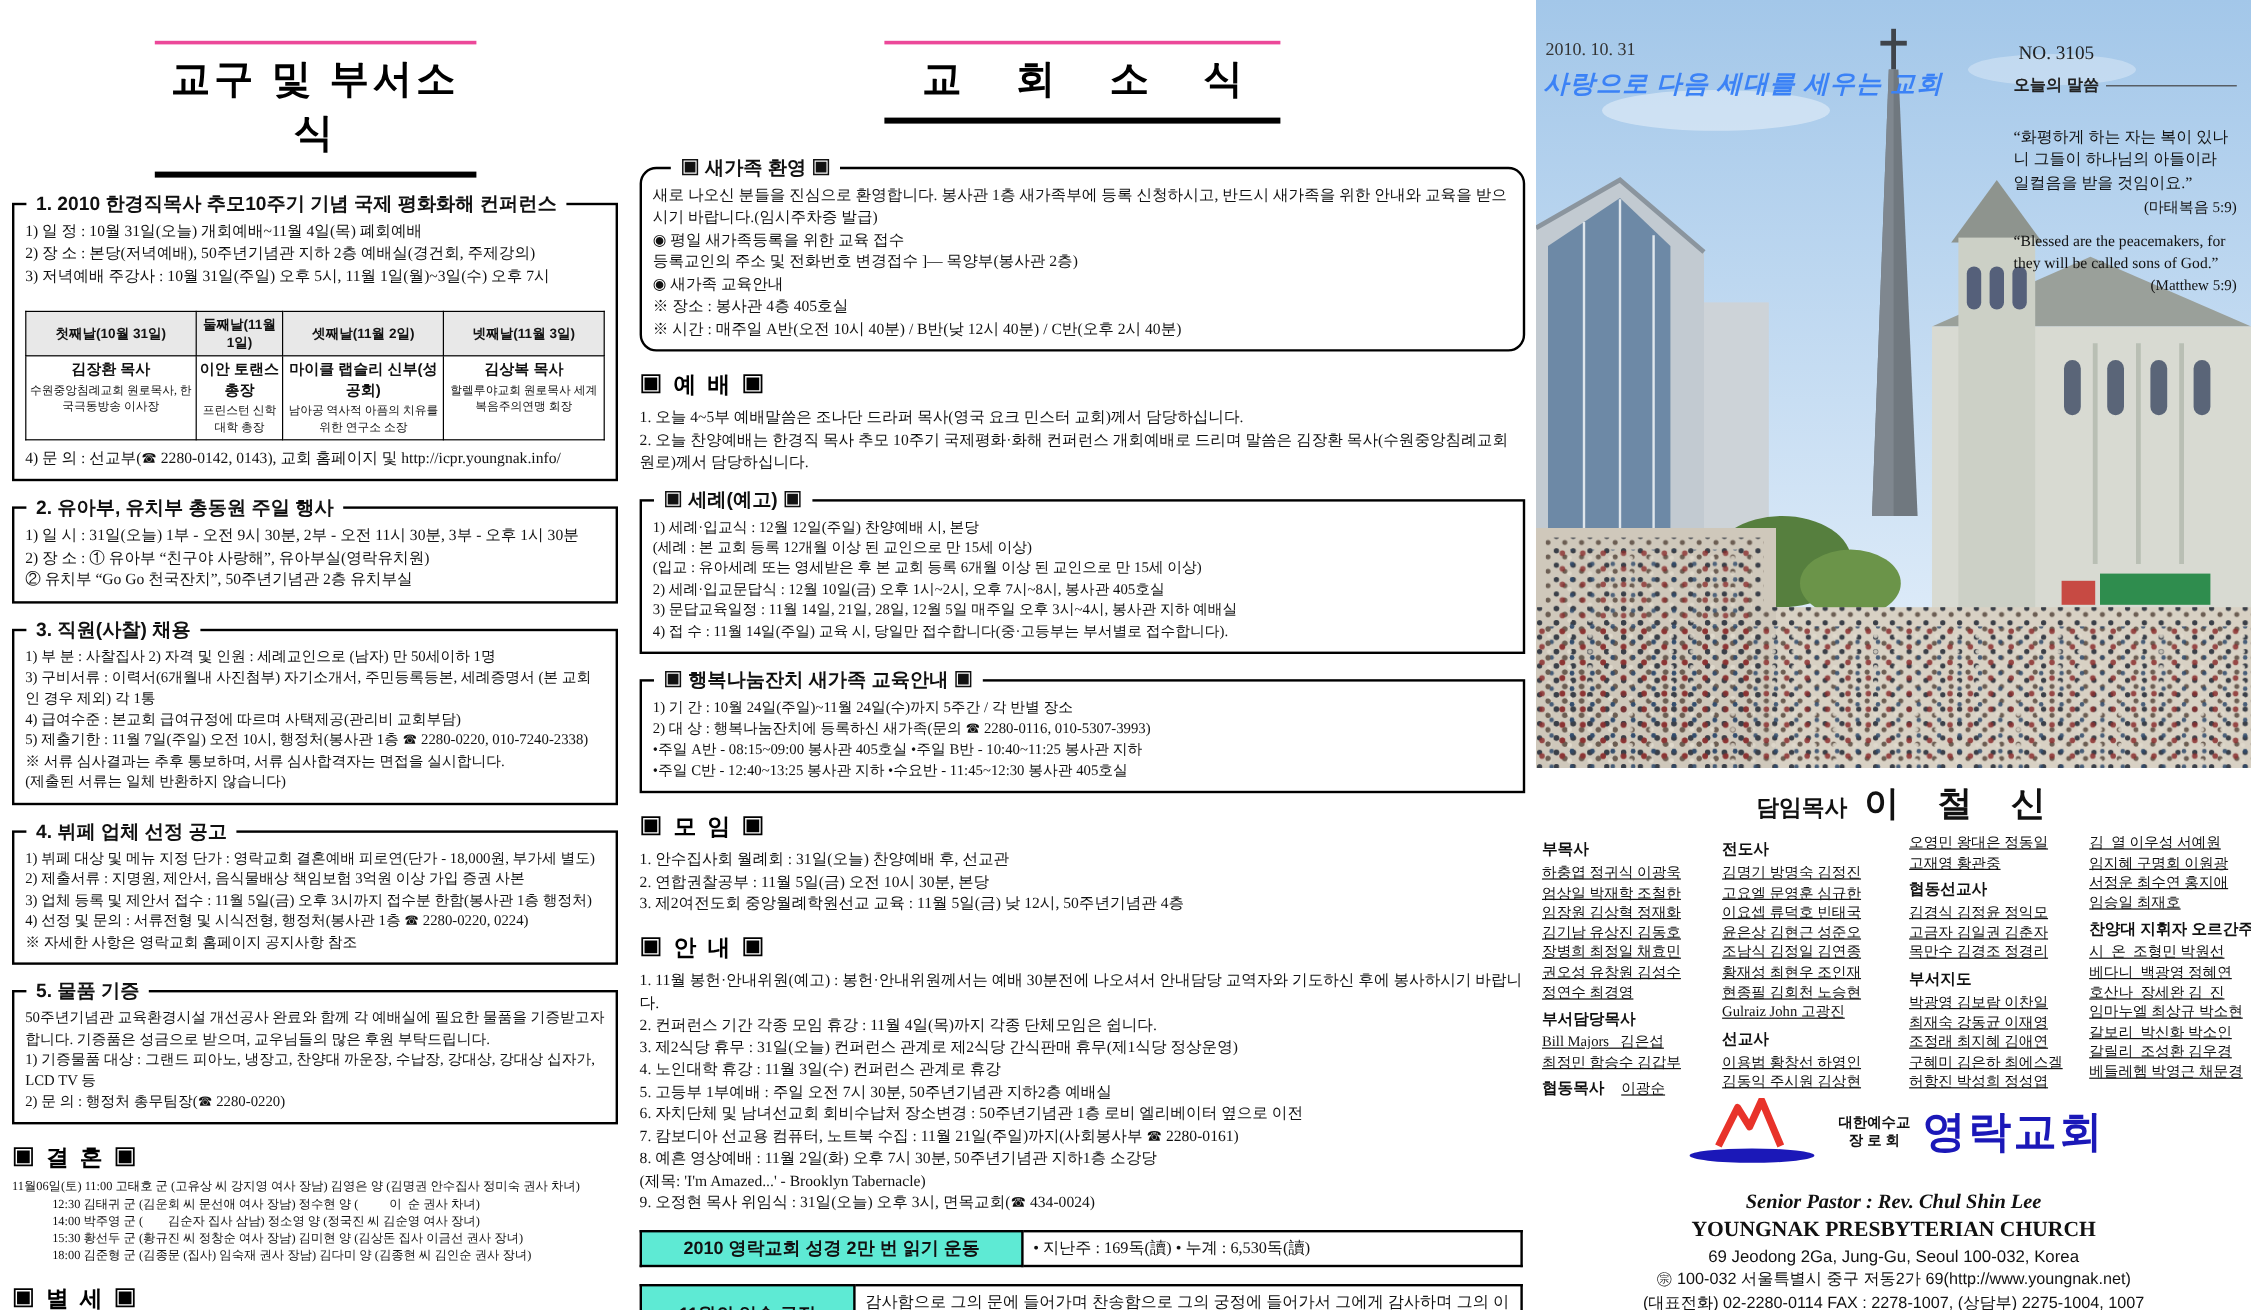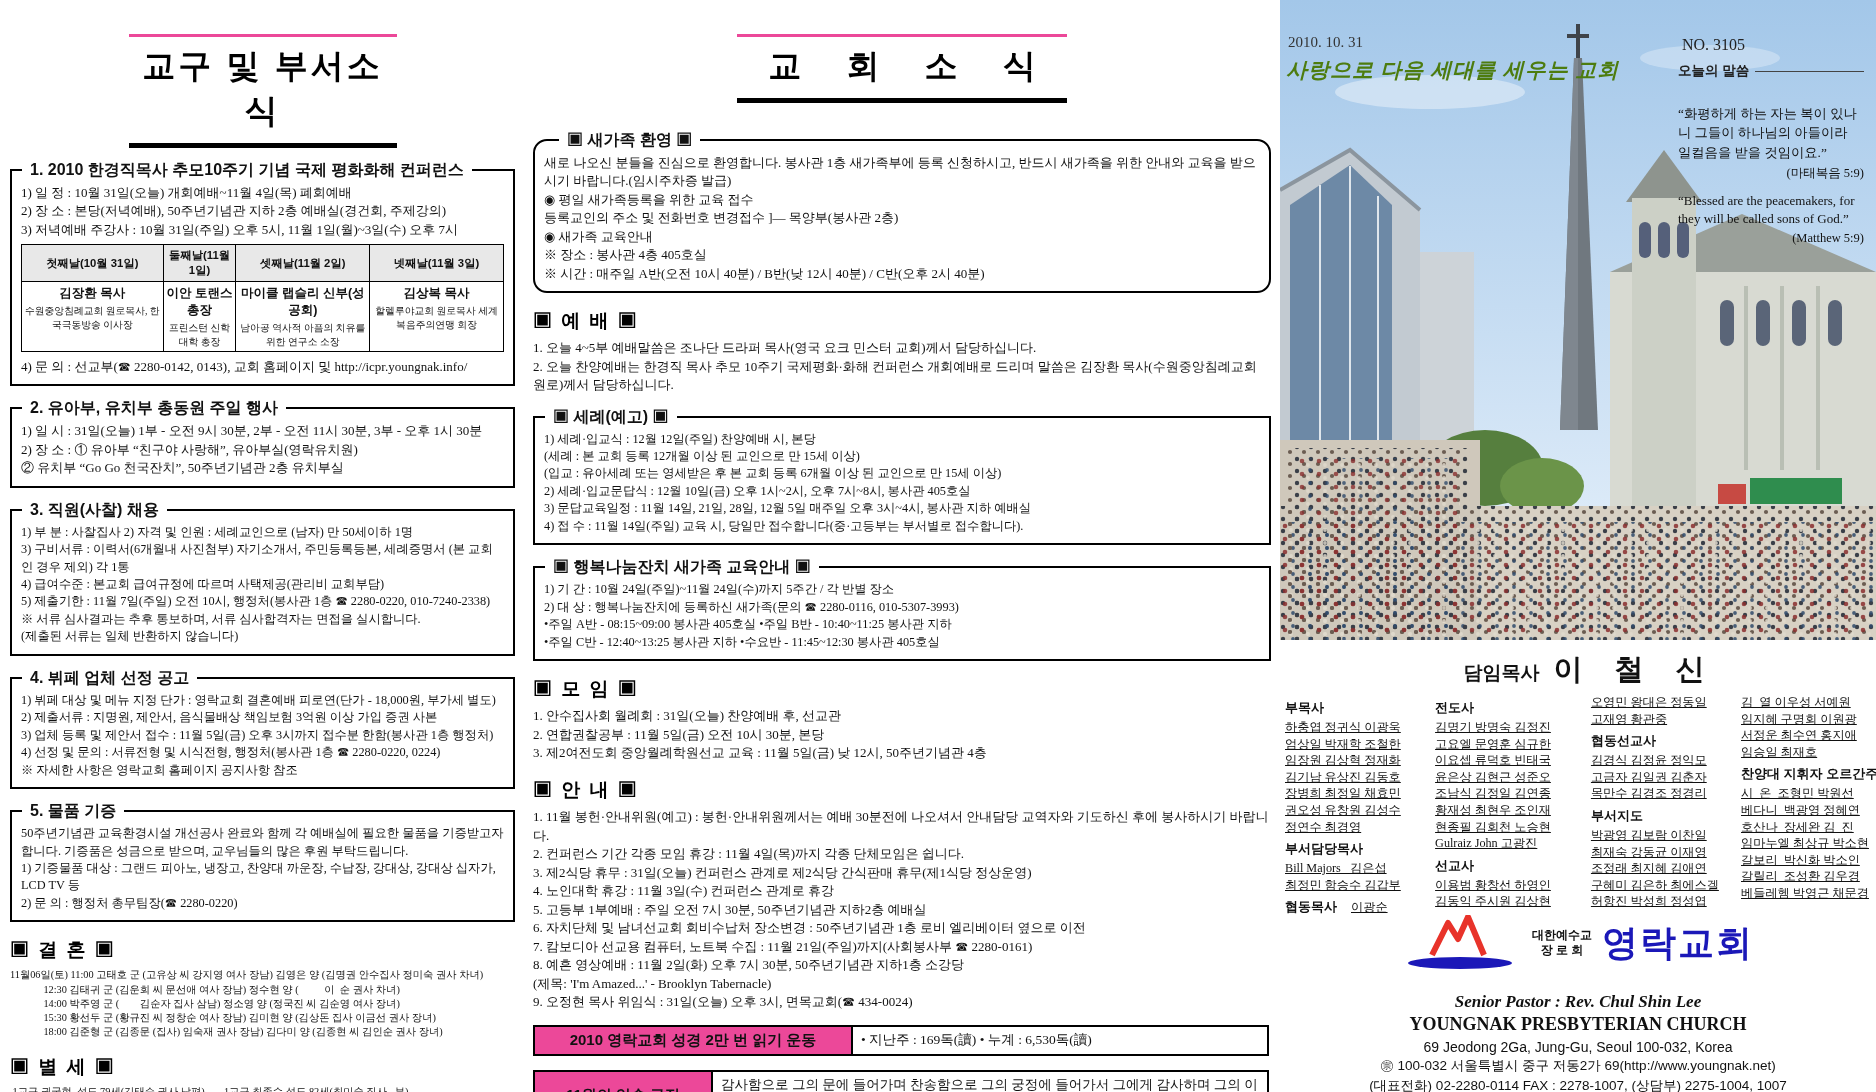--- a/index.html
+++ b/index.html
@@ -18,39 +18,39 @@
   .boxed{position:relative;border:2px solid #000;margin-top:21px;padding:13px 9px 8px;}
   .boxed.round{border-radius:14px;}
   .legend{position:absolute;top:-11px;left:10px;background:#fff;padding:0 8px;
           font:bold 16px "Liberation Sans",sans-serif;white-space:nowrap;}
   .legend.mid{left:24px;}
   .t13{font:13px/1.42 "Liberation Serif",serif;white-space:pre-line;}
   .t12{font:12.3px/1.42 "Liberation Serif",serif;white-space:pre-line;}
   .dense{font:10.3px/1.38 "Liberation Serif",serif;white-space:pre;}
   .list-head{margin:15px 0 5px;font:bold 19px "Liberation Sans",sans-serif;letter-spacing:2px;color:#000;}
 
-  table.conf{border-collapse:collapse;width:100%;margin:5px 0 6px;}
+  table.conf{border-collapse:collapse;width:100%;margin:20px 0 6px;}
   table.conf th{background:#e8e8e8;border:1.5px solid #000;font:bold 11.3px "Liberation Sans",sans-serif;padding:3px 1px;}
   table.conf td{border:1.5px solid #000;padding:3px 2px;text-align:center;vertical-align:top;}
   .spk-name{font:bold 12.5px "Liberation Sans",sans-serif;}
   .spk-desc{font:9.8px/1.35 "Liberation Serif",serif;margin-top:2px;}
 
   .two-col{display:flex;gap:14px;}
 
   table.stat{border-collapse:collapse;margin-top:14px;}
   table.stat td{border:2px solid #000;padding:4px 8px;}
-  td.stat-label{background:#ec4899;font:bold 15px "Liberation Sans",sans-serif;text-align:center;}
+  td.stat-label{background:#5eead4;font:bold 15px "Liberation Sans",sans-serif;text-align:center;}
   td.stat-val{font:13.5px/1.4 "Liberation Serif",serif;white-space:pre-line;}
 
   .photo{position:absolute;left:0;top:0;width:596px;height:567px;}
   .photo svg{display:block;}
   .ovl{position:absolute;}
   .ovl-date{left:8px;top:34px;font:15px "Liberation Serif",serif;color:#333;}
   .ovl-no{left:402px;top:36px;font:16px "Liberation Serif",serif;color:#222;}
-  .ovl-slogan{left:6px;top:56px;font:italic bold 21px "Liberation Serif",serif;color:#4d7c0f;letter-spacing:1px;}
+  .ovl-slogan{left:6px;top:56px;font:italic bold 21px "Liberation Serif",serif;color:#3b82f6;letter-spacing:1px;}
   .word-box{left:398px;top:62px;width:186px;}
   .word-label{display:flex;align-items:center;gap:6px;font:bold 13.5px "Liberation Sans",sans-serif;color:#222;}
   .word-label .rule{flex:1;border-top:1.5px solid #444;}
   .verse-kr{margin-top:24px;font:13.3px/1.45 "Liberation Serif",serif;}
   .verse-ref{margin-top:3px;text-align:right;font:12.5px "Liberation Serif",serif;}
   .verse-en{margin-top:10px;font:13px/1.4 "Liberation Serif",serif;}
 
   .pastor-line{position:absolute;left:12px;top:650px;width:100%;text-align:center;}
   .pastor-line .pl{font:bold 19px "Liberation Sans",sans-serif;margin-right:10px;}
   .pastor-line .pn{font:bold 29px "Liberation Sans",sans-serif;letter-spacing:12px;}

